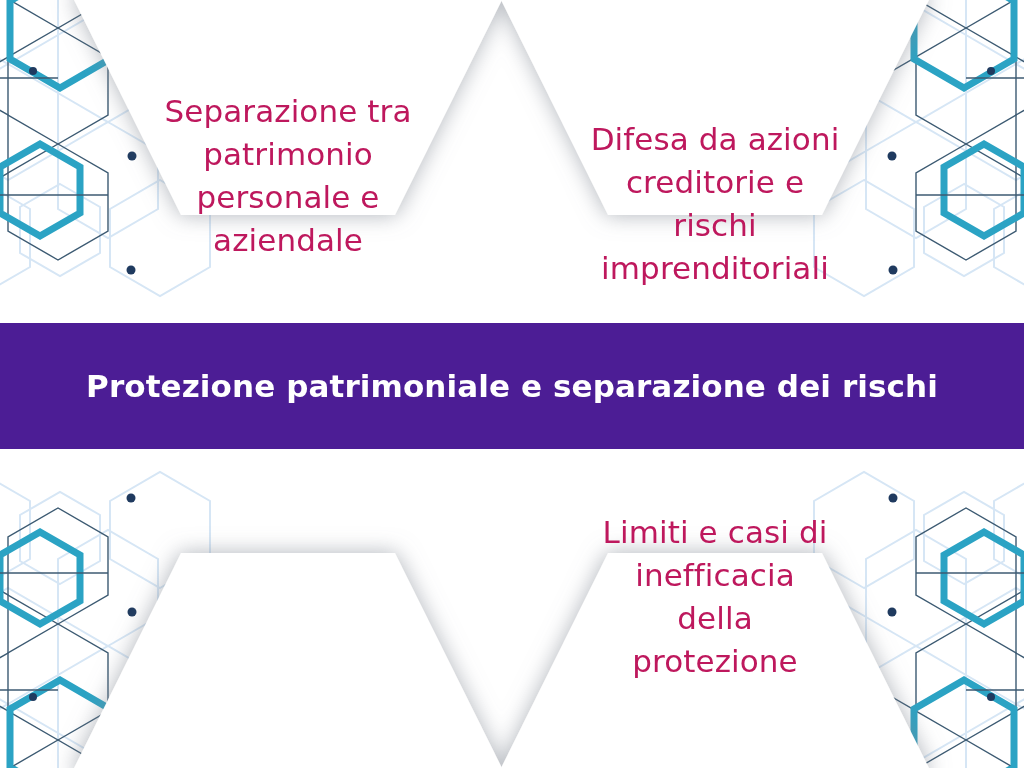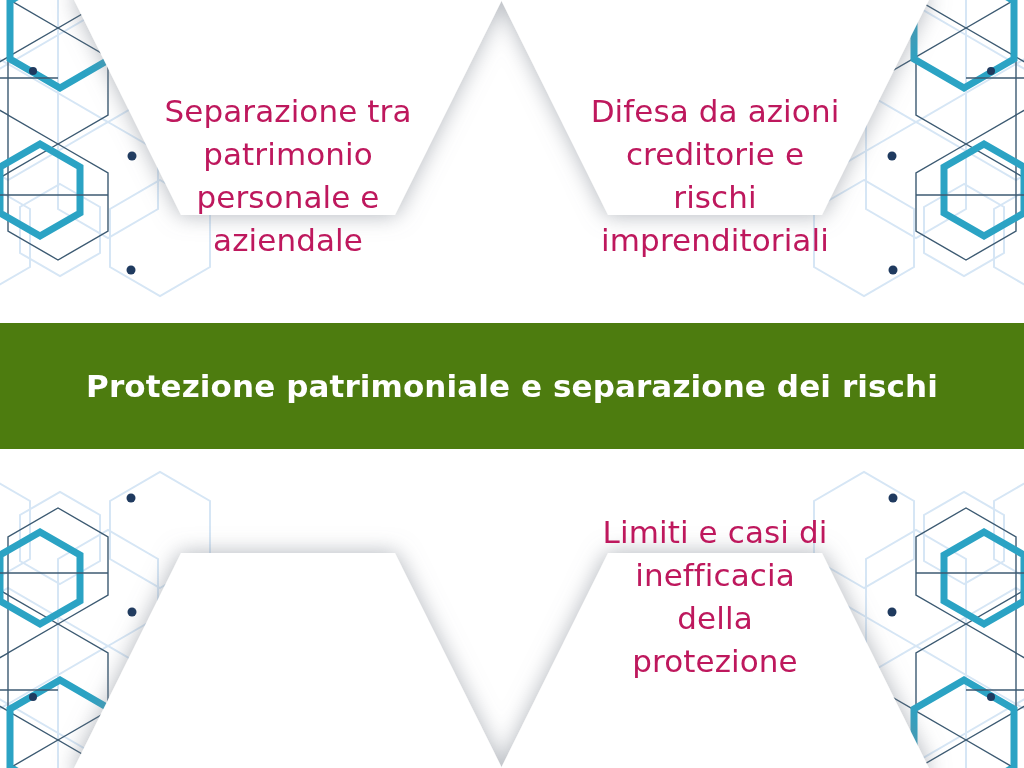--- a/index.html
+++ b/index.html
@@ -24,21 +24,21 @@
     font-size:31px;
     line-height:43px;
     letter-spacing:0.1px;
     white-space:pre-line;
   }
 
   
   .banner{
     position:absolute;
     left:0;top:323px;width:1024px;height:126px;
-    background:#4d7c0f;
+    background:#4c1d95;
     display:flex;align-items:center;justify-content:center;
     z-index:40;
   }
   .banner-title{
     color:#ffffff;
     font-size:31px;
     font-weight:bold;
     letter-spacing:0.1px;
     text-align:center;
     white-space:nowrap;
@@ -266,21 +266,21 @@
   </svg>
 
   <div style="position:absolute;left:88px;top:90px;width:400px;z-index:20;">
     <div class="hex-txt" style="position:static;">Separazione tra
 patrimonio
 personale e
 aziendale</div>
   </div>
 
   <div style="position:absolute;left:515px;top:90px;width:400px;z-index:20;">
-    <div class="hex-txt" style="position:static;">Difesa da azioni
+    <div class="hex-txt" style="position:static;margin-top:28px;">Difesa da azioni
 creditorie e
 rischi
 imprenditoriali</div>
   </div>
 
 
   <div style="position:absolute;left:515px;top:467px;width:400px;z-index:20;margin-top:44px;">
     <div class="hex-txt" style="position:static;">Limiti e casi di
 inefficacia
 della

